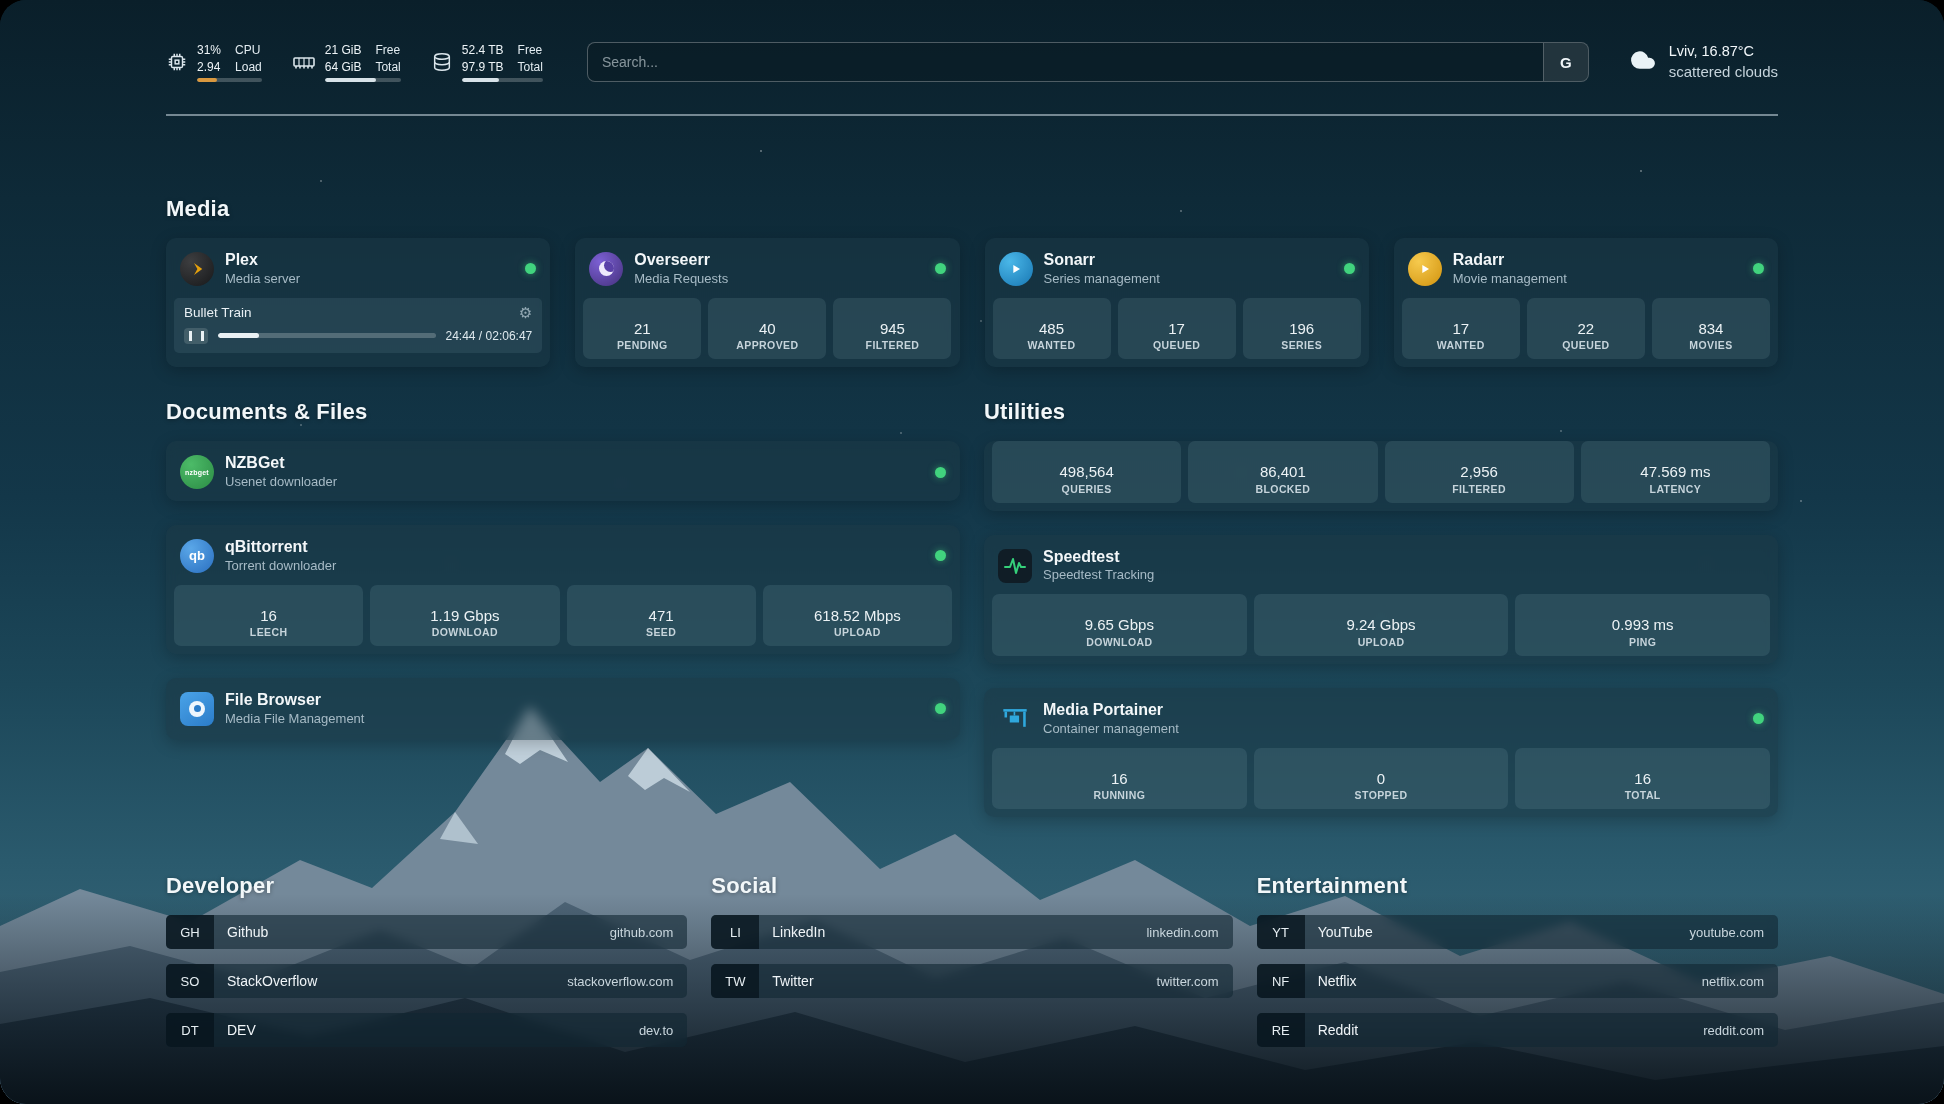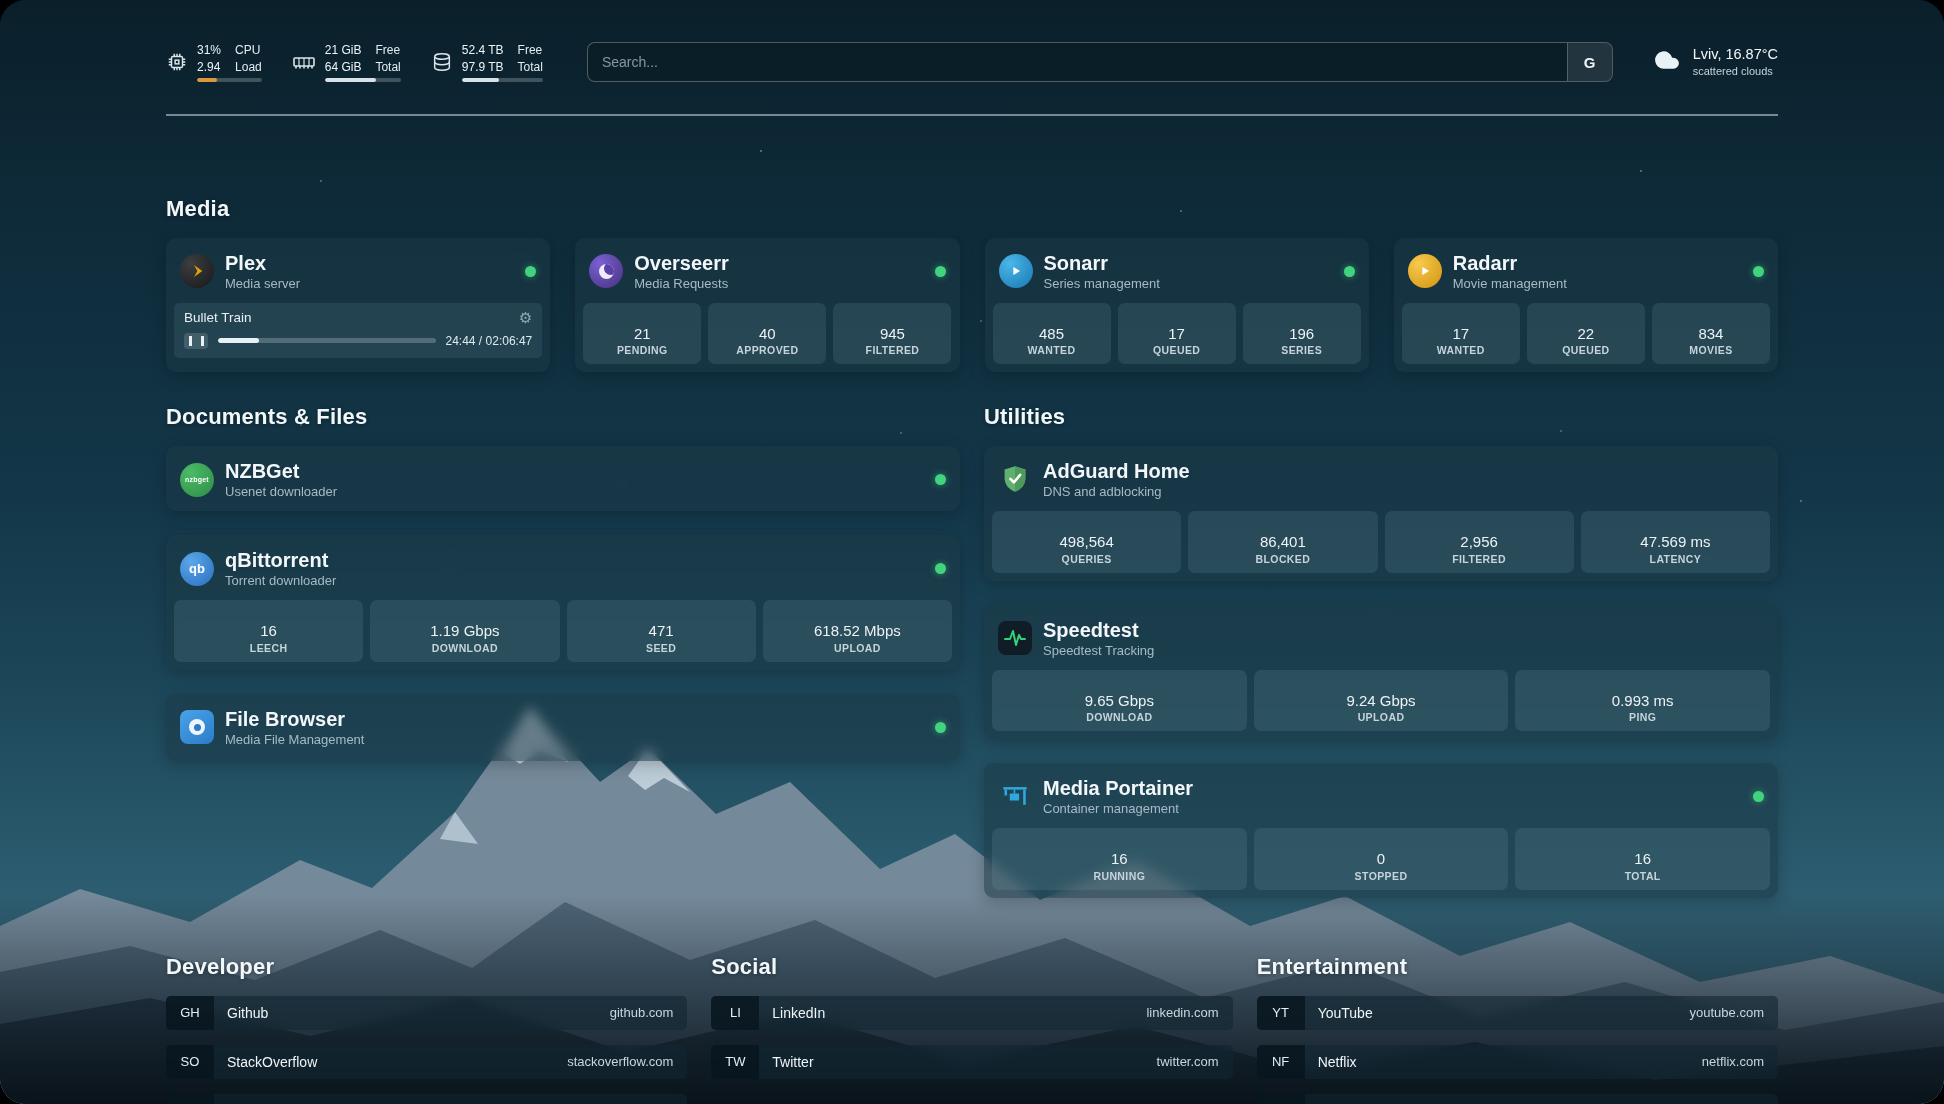--- a/index.html
+++ b/index.html
@@ -30,33 +30,33 @@
   .res-bar{margin-top:3px;height:4px;border-radius:2px;background:rgba(255,255,255,.22);overflow:hidden;}
   .res-bar i{display:block;height:100%;border-radius:2px;background:#d7e2e8;}
   .res-bar i.amber{background:#d9983f;}
   .searchwrap{flex:1;margin:0 38px 0 44px;display:flex;height:38px;border:1px solid rgba(255,255,255,.28);border-radius:8px;background:rgba(8,22,30,.35);overflow:hidden;}
   .searchwrap input{flex:1;background:transparent;border:none;outline:none;color:#eef4f7;font-size:14px;padding:0 14px;font-family:"Liberation Sans",sans-serif;}
   .searchwrap input::placeholder{color:rgba(235,244,248,.55);}
   .search-provider{width:44px;display:flex;align-items:center;justify-content:center;background:rgba(255,255,255,.1);border-left:1px solid rgba(255,255,255,.22);font-size:15px;font-weight:600;color:#f1f6f9;cursor:pointer;}
   .weather{display:flex;align-items:center;gap:10px;}
   .weather .wtxt{display:flex;flex-direction:column;line-height:1.35;}
   .weather .loc{font-size:14.5px;color:#f2f7fa;}
-  .weather .cond{font-size:11px;color:#c5d3db;}
+  .weather .cond{font-size:15px;color:#c5d3db;}
   .divider{margin-top:26px;border-top:2px solid rgba(222,236,243,.5);}
   
   .h2{margin:0;font-size:22px;font-weight:600;color:#f2f7f9;letter-spacing:.2px;text-shadow:0 1px 4px rgba(0,0,0,.35);}
   .sec-media{margin-top:80px;}
   .grid4{margin-top:16px;display:grid;grid-template-columns:repeat(4,1fr);gap:25px;}
   .twocol{margin-top:32px;display:grid;grid-template-columns:1fr 1fr;gap:24px;align-items:start;}
   .stack{margin-top:16px;display:flex;flex-direction:column;gap:24px;}
   
   .card{background:rgba(27,56,70,.55);border-radius:10px;box-shadow:0 4px 16px rgba(0,0,0,.22);backdrop-filter:blur(6px);}
   .card-head{display:flex;align-items:center;gap:11px;padding:12px 14px 10px;cursor:pointer;}
   .titles{display:flex;flex-direction:column;line-height:1.3;}
-  .name{font-size:20px;font-weight:600;color:#f3f7f9;}
+  .name{font-size:16px;font-weight:600;color:#f3f7f9;}
   .desc{font-size:13px;color:#a7bbc6;}
   .dot{width:11px;height:11px;border-radius:50%;background:#41d37e;margin-left:auto;box-shadow:0 0 7px rgba(65,211,126,.55);flex:0 0 11px;}
   .stats{display:flex;gap:7px;padding:0 8px 8px;}
   .stat{flex:1;background:rgba(130,165,180,.16);border-radius:7px;text-align:center;padding:21px 4px 8px;}
   .stat .v{font-size:15px;color:#ecf2f5;line-height:1.3;}
   .stat .l{font-size:10.5px;font-weight:700;color:#c6d4db;letter-spacing:.4px;margin-top:1px;}
   .head-only{padding-bottom:12px;}
   
   .ic{width:34px;height:34px;flex:0 0 34px;display:flex;align-items:center;justify-content:center;border-radius:50%;}
   .ic-plex{background:radial-gradient(circle at 32% 28%,#3d3e40,#17181a);}
@@ -389,33 +389,20 @@
             </div>
           </div>
         </div>
       </div>
 
       <div class="col">
         <h2 class="h2">Utilities</h2>
         <div class="stack">
 
           <div class="card">
-            <div class="card-head">
-              <span class="ic ic-flat">
-                <svg width="28" height="30" viewBox="0 0 24 26">
-                  <path d="M12 1 21 4v7.2c0 5.6-3.5 9.9-9 12-5.5-2.1-9-6.4-9-12V4z" fill="#62b06f"></path>
-                  <path d="M12 1 21 4v7.2c0 5.6-3.5 9.9-9 12z" fill="#4d9a5c"></path>
-                  <path d="M8 12l3 3 5.5-6.5" fill="none" stroke="#fff" stroke-width="2.2" stroke-linecap="round" stroke-linejoin="round"></path>
-                </svg>
-              </span>
-              <div class="titles">
-                <span class="name">AdGuard Home</span>
-                <span class="desc">DNS and adblocking</span>
-              </div>
-            </div>
             <div class="stats">
               <div class="stat">
                   <div class="v">498,564</div>
                   <div class="l">QUERIES</div>
                 </div>
               <div class="stat">
                   <div class="v">86,401</div>
                   <div class="l">BLOCKED</div>
                 </div>
               <div class="stat">

